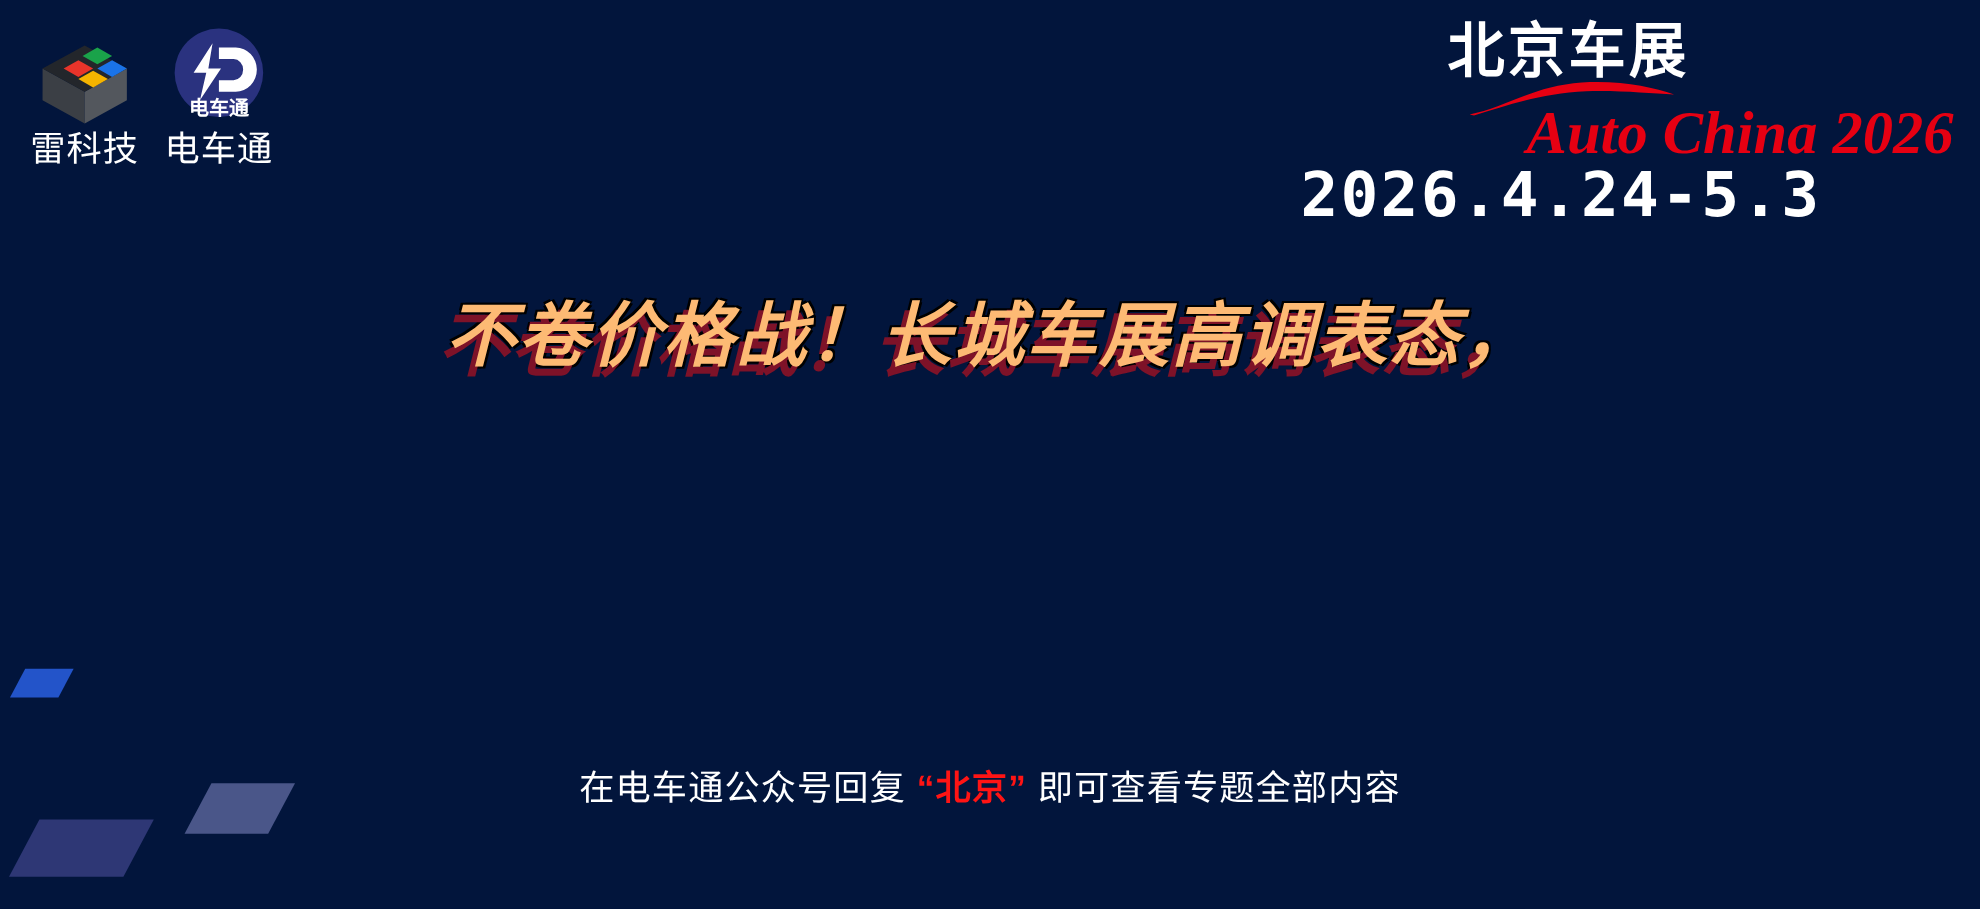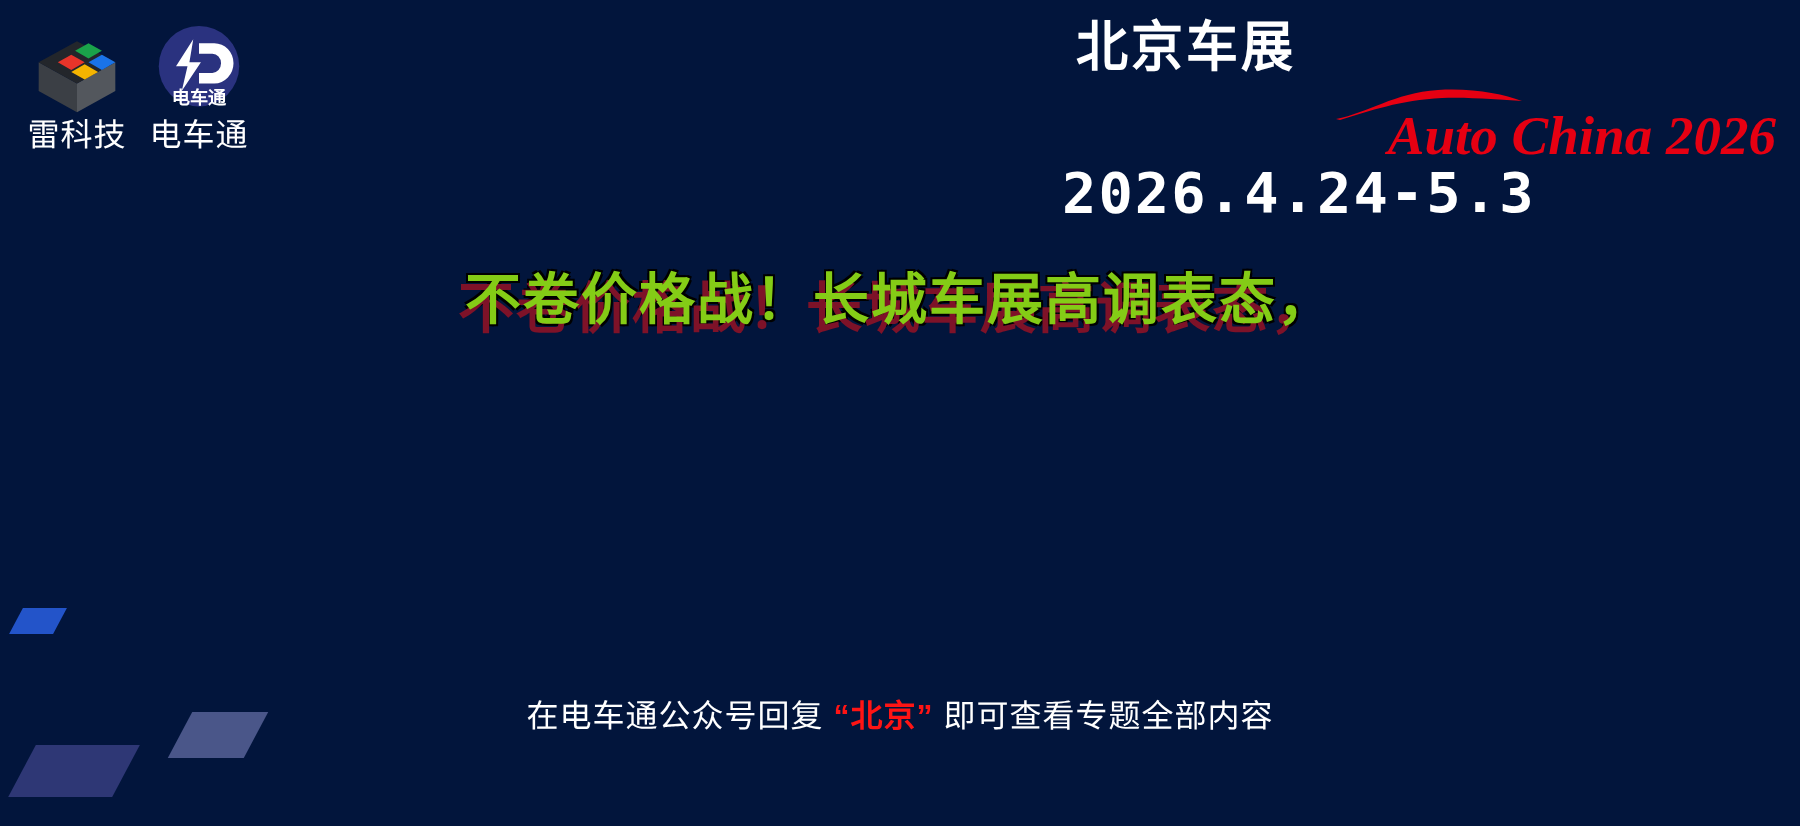--- a/index.html
+++ b/index.html
@@ -77,37 +77,37 @@
     letter-spacing: 1px;
     line-height: 1.1;
     white-space: nowrap;
   }
 
   
   .event {
     position: absolute;
     right: 24px;
     top: 22px;
-    text-align: left;
+    text-align: center;
     width: 700px;
   }
   .event-cn {
     color: #ffffff;
     font-size: 52px;
     font-weight: 700;
     letter-spacing: 3px;
     line-height: 1.05;
     font-family: "Liberation Sans", "DejaVu Sans", sans-serif;
     transform: scaleY(1.06);
     transform-origin: right bottom;
   }
   .event-en-wrap {
     position: relative;
     height: 62px;
-    margin-top: 20px;
+    margin-top: 5px;
   }
   .event-en {
     position: absolute;
     right: 0;
     bottom: -4px;
     color: #e60012;
     font-size: 55px;
     font-weight: 700;
     font-style: italic;
     letter-spacing: 0px;
@@ -138,33 +138,34 @@
 
   
   .headline {
     position: absolute;
     left: 0;
     right: 0;
     top: 262px;
     text-align: center;
   }
   .headline-line {
-    color: #84cc16;
-    font-size: 56px;
+    color: #fdba74;
+    font-size: 64px;
     font-weight: 700;
     line-height: 1.36;
     letter-spacing: 2px;
     font-family: "Liberation Sans", "DejaVu Sans", sans-serif;
     white-space: nowrap;
     text-shadow:
       -7px 9px 0 #7e1228,
       -2px 2px 0 #000000,
        2px 2px 0 #000000,
        2px -2px 0 #000000,
       -2px -2px 0 #000000;
+    font-style: italic;
   }
 
   
   .cta {
     position: absolute;
     left: 0;
     right: 0;
     top: 697px;
     text-align: center;
     color: #ffffff;

